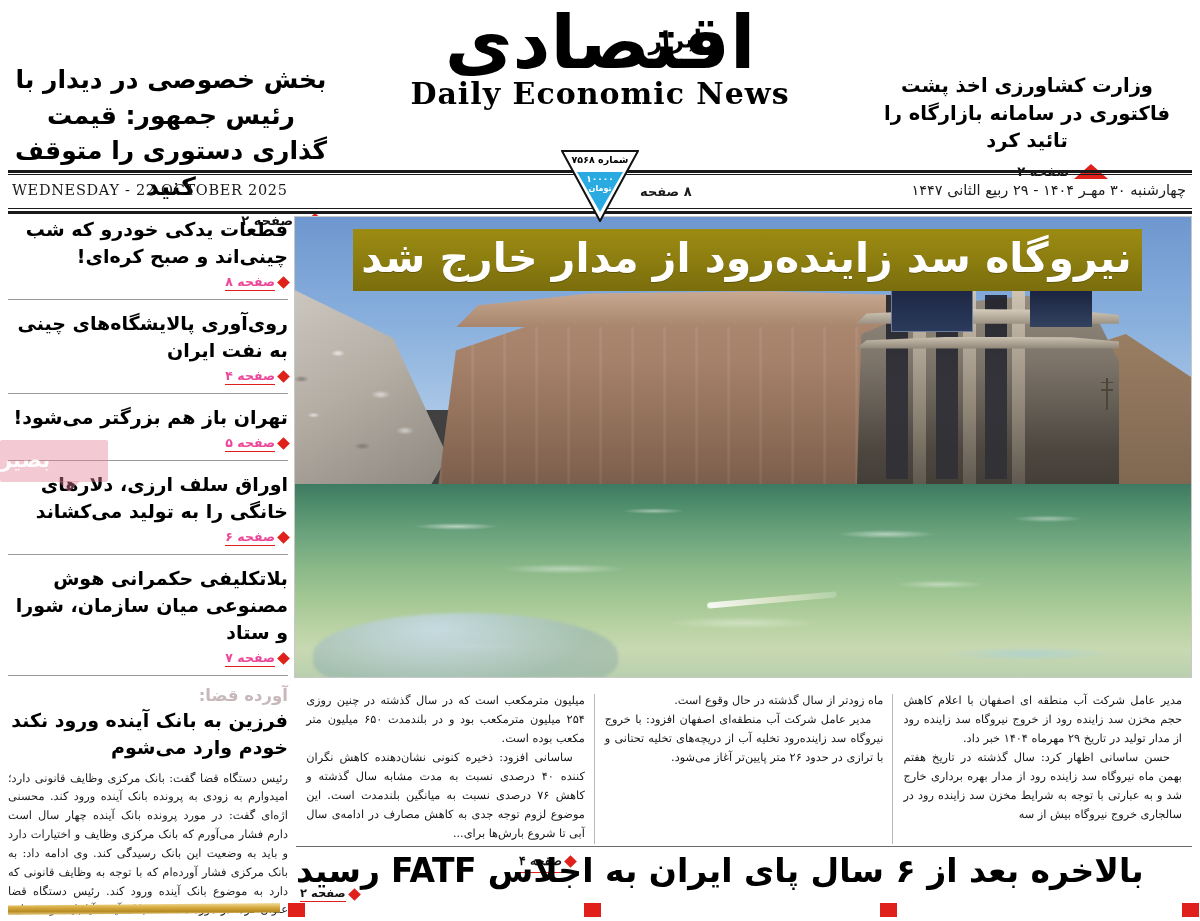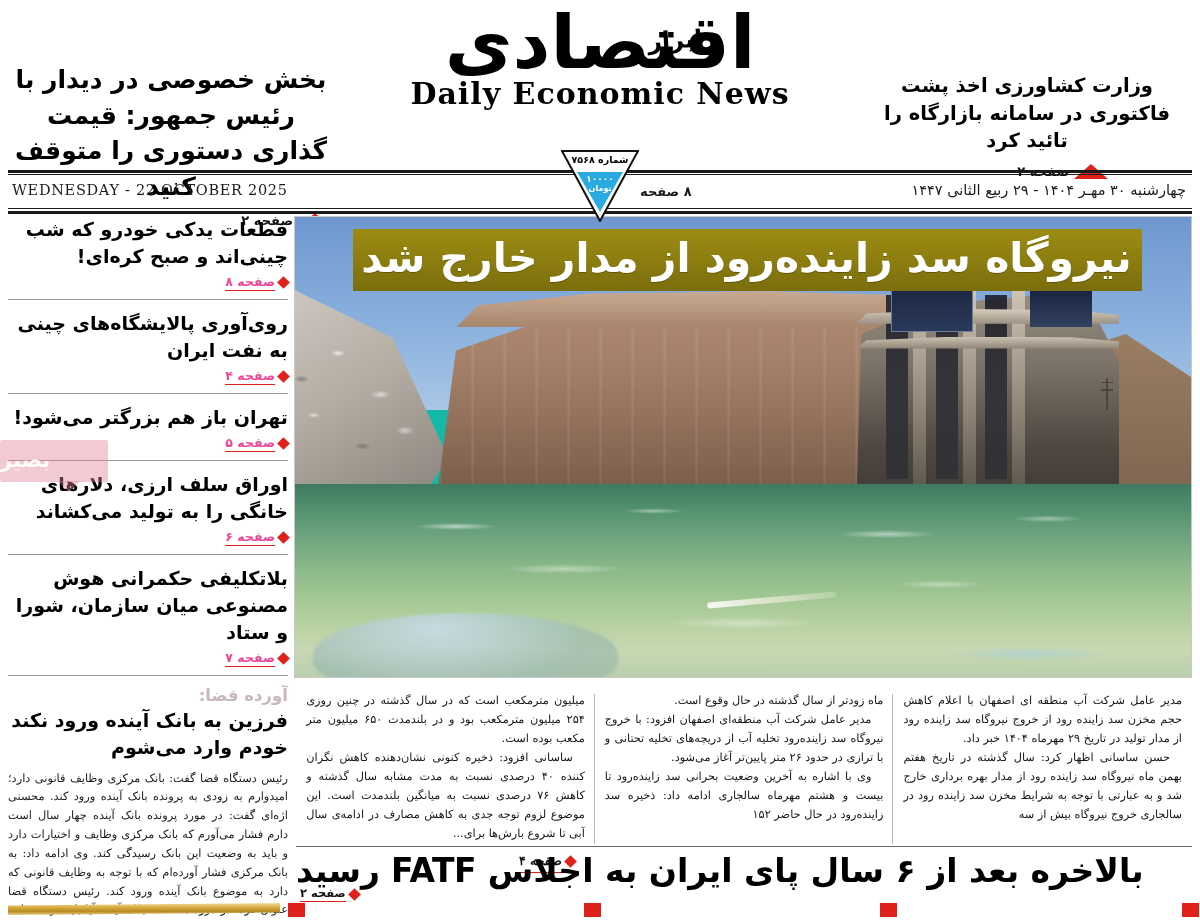--- a/index.html
+++ b/index.html
@@ -301,21 +301,21 @@
     position: absolute;
     left: 296px; top: 216px;
     width: 896px;
   }
 
   #photo-frame {
     position: relative;
     width: 896px;
     height: 460px;
     border: 1px solid #c8c8c8;
-    background: #14b8a6;
+    background: #404040;
     overflow: hidden;
   }
   
   #sky {
     position: absolute; left:0; top:0; width:100%; height: 42%;
     background: linear-gradient(to bottom, #6e97cf 0%, #89b0dd 55%, #a9c6e6 100%);
   }
   
   #hill-right {
     position: absolute; right: 0; top: 24%; width: 26%; height: 36%;
@@ -702,21 +702,20 @@
     <div class="col-sep" id="col-sep-2"></div>
 
     <div class="body-col">
       <p class="first">مدیر عامل شرکت آب منطقه ای اصفهان با اعلام کاهش حجم مخزن سد زاینده رود از خروج نیروگاه سد زاینده رود از مدار تولید در تاریخ ۲۹ مهرماه ۱۴۰۴ خبر داد.</p>
       <p>حسن ساسانی اظهار کرد: سال گذشته در تاریخ هفتم بهمن ماه نیروگاه سد زاینده رود از مدار بهره برداری خارج شد و به عبارتی با توجه به شرایط مخزن سد زاینده رود در سالجاری خروج نیروگاه بیش از سه</p>
     </div>
 
     <div class="body-col">
       <p class="first">ماه زودتر از سال گذشته در حال وقوع است.</p>
       <p>مدیر عامل شرکت آب منطقه‌ای اصفهان افزود: با خروج نیروگاه سد زاینده‌رود تخلیه آب از دریچه‌های تخلیه تحتانی و با ترازی در حدود ۲۶ متر پایین‌تر آغاز می‌شود.</p>
-      <p>وی با اشاره به آخرین وضعیت بحرانی سد زاینده‌رود تا بیست و هشتم مهرماه سالجاری ادامه داد: ذخیره سد زاینده‌رود در حال حاضر ۱۵۲</p>
     </div>
 
     <div class="body-col">
       <p class="first">میلیون مترمکعب است که در سال گذشته در چنین روزی ۲۵۴ میلیون مترمکعب بود و در بلندمدت ۶۵۰ میلیون متر مکعب بوده است.</p>
       <p>ساسانی افزود: ذخیره کنونی نشان‌دهنده کاهش نگران کننده ۴۰ درصدی نسبت به مدت مشابه سال گذشته و کاهش ۷۶ درصدی نسبت به میانگین بلندمدت است. این موضوع لزوم توجه جدی به کاهش مصارف در ادامه‌ی سال آبی تا شروع بارش‌ها برای...</p>
       <div id="main-pageref">
         <span class="diamond"></span>
         <span class="lbl">صفحه ۴</span>
       </div>
     </div>

